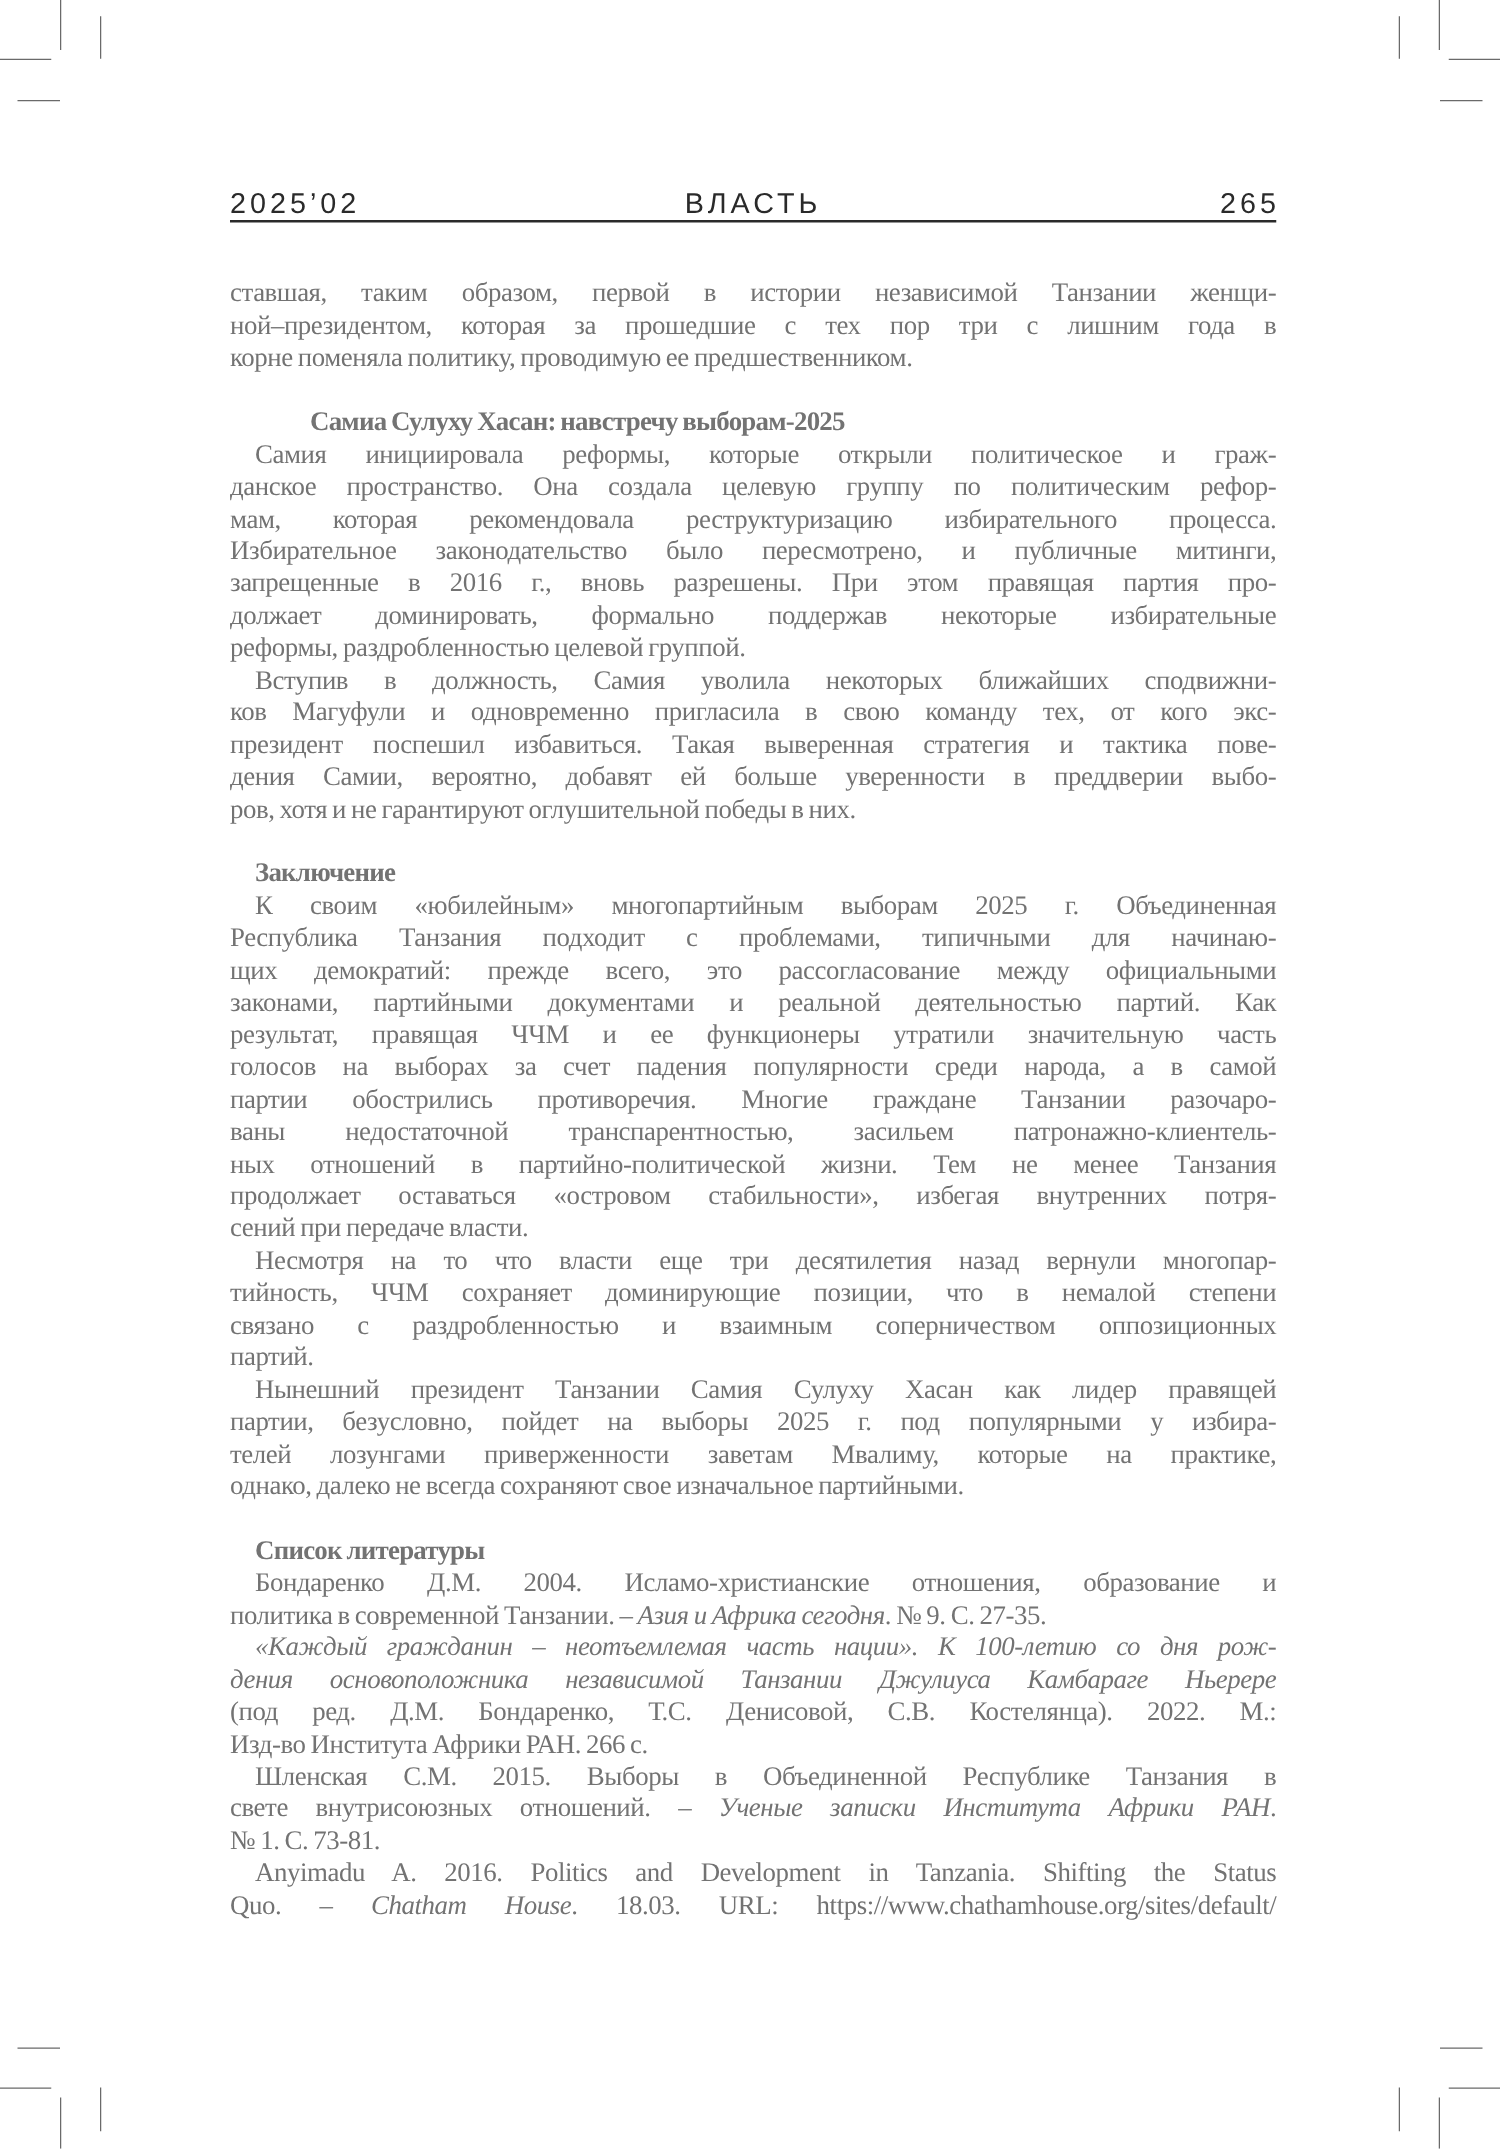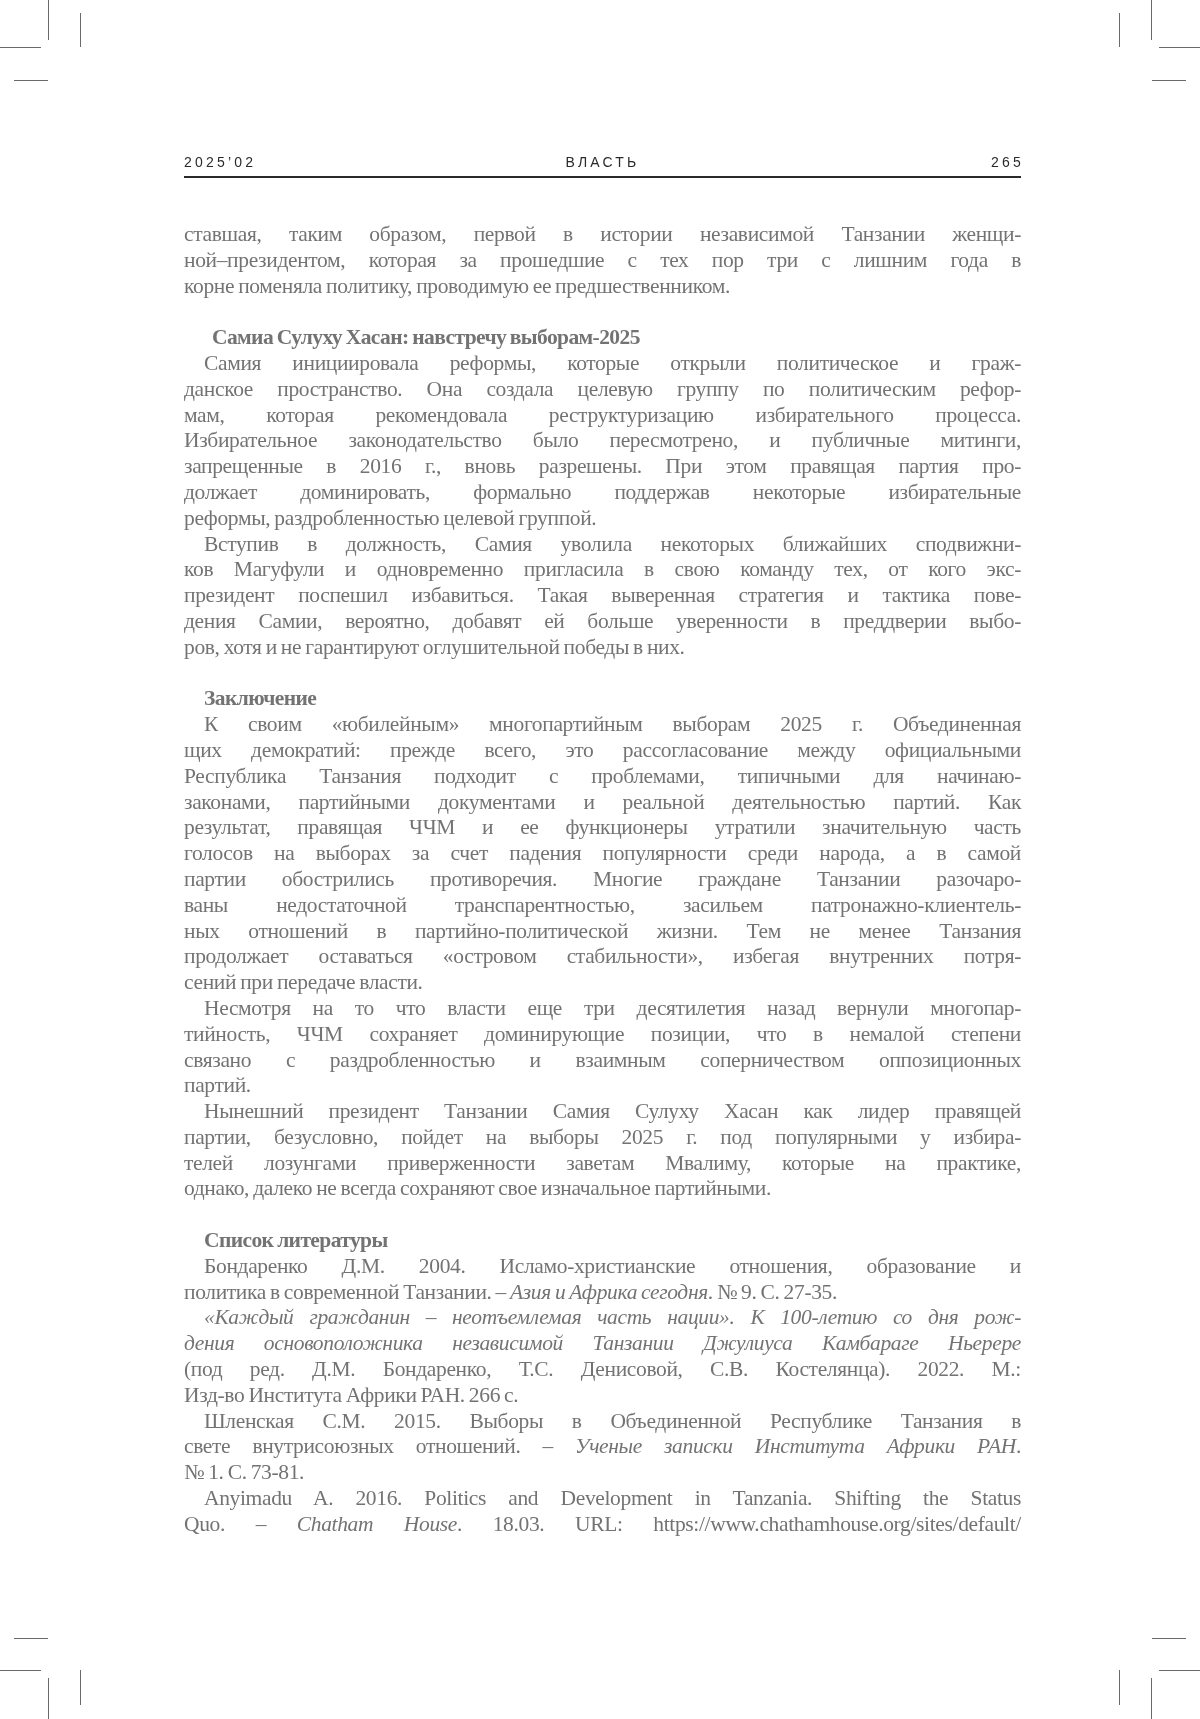--- a/index.html
+++ b/index.html
@@ -2,21 +2,21 @@
 <html><head>
 <meta charset="utf-8">
 <style>
   html, body { margin: 0; padding: 0; background: #ffffff; }
   body { width: 1200px; height: 1719px; position: relative; overflow: hidden; }
   .crop { position: absolute; background: #6a6a6a; }
   .crop.v { width: 1px; }
   .crop.h { height: 1px; }
   .running-head {
     position: absolute; left: 184px; top: 150px; width: 837px; height: 24px;
-    font-family: "Liberation Sans", sans-serif; font-size: 14px; color: #2a2a2a;
+    font-family: "Liberation Sans", sans-serif; font-size: 23px; color: #2a2a2a;
     letter-spacing: 3.2px;
   }
   .running-head span { position: absolute; top: 0; line-height: 24px; }
   .rh-left { left: 0; }
   .rh-center { left: 0; right: 0; text-align: center; }
   .rh-right { right: -3px; }
   .rule { position: absolute; left: 184px; top: 176px; width: 837px; height: 2px; background: #2a2a2a; }
   .body-text {
     position: absolute; left: 184px; top: 222px; width: 837px;
     font-family: "Liberation Serif", serif; font-size: 21.5px; color: #737373;
@@ -66,21 +66,21 @@
 
 <div class="body-text">
 
   <div>
     <span class="ln"><span style="white-space: nowrap; word-spacing: -1px;">ставшая, таким образом, первой в истории независимой Танзании женщи-</span></span>
     <span class="ln"><span style="white-space: nowrap; word-spacing: -1px;">ной–президентом, которая за прошедшие с тех пор три с лишним года в</span></span>
     <span class="ln last"><span style="white-space: nowrap;">корне поменяла политику, проводимую ее предшественником.</span></span>
   </div>
   <span class="ln blank"></span>
 
-  <span class="ln heading h1"><span style="white-space: nowrap;">Самиа Сулуху Хасан: навстречу выборам-2025</span></span>
+  <span class="ln heading h1"><span style="white-space: nowrap; margin-left: 36px;">Самиа Сулуху Хасан: навстречу выборам-2025</span></span>
   <div>
     <span class="ln ind"><span style="white-space: nowrap; word-spacing: -1px;">Самия инициировала реформы, которые открыли политическое и граж-</span></span>
     <span class="ln"><span style="white-space: nowrap; word-spacing: -1px;">данское пространство. Она создала целевую группу по политическим рефор-</span></span>
     <span class="ln"><span style="white-space: nowrap; word-spacing: -1px;">мам, которая рекомендовала реструктуризацию избирательного процесса.</span></span>
     <span class="ln"><span style="white-space: nowrap; word-spacing: -1px;">Избирательное законодательство было пересмотрено, и публичные митинги,</span></span>
     <span class="ln"><span style="white-space: nowrap; word-spacing: -1px;">запрещенные в 2016 г., вновь разрешены. При этом правящая партия про-</span></span>
     <span class="ln"><span style="white-space: nowrap; word-spacing: -1px;">должает доминировать, формально поддержав некоторые избирательные</span></span>
     <span class="ln last"><span style="white-space: nowrap;">реформы, раздробленностью целевой группой.</span></span>
   </div>
   <div>
@@ -88,22 +88,22 @@
     <span class="ln"><span style="white-space: nowrap; word-spacing: -1px;">ков Магуфули и одновременно пригласила в свою команду тех, от кого экс-</span></span>
     <span class="ln"><span style="white-space: nowrap; word-spacing: -1px;">президент поспешил избавиться. Такая выверенная стратегия и тактика пове-</span></span>
     <span class="ln"><span style="white-space: nowrap; word-spacing: -1px;">дения Самии, вероятно, добавят ей больше уверенности в преддверии выбо-</span></span>
     <span class="ln last"><span style="white-space: nowrap;">ров, хотя и не гарантируют оглушительной победы в них.</span></span>
   </div>
   <span class="ln blank"></span>
 
   <span class="ln heading h2"><span style="white-space: nowrap;">Заключение</span></span>
   <div>
     <span class="ln ind"><span style="white-space: nowrap; word-spacing: -1px;">К своим «юбилейным» многопартийным выборам 2025 г. Объединенная</span></span>
+    <span class="ln"><span style="white-space: nowrap; word-spacing: -1px;">Республика Танзания подходит с проблемами, типичными для начинаю-</span></span>
     <span class="ln"><span style="white-space: nowrap; word-spacing: -1px;">щих демократий: прежде всего, это рассогласование между официальными</span></span>
-    <span class="ln"><span style="white-space: nowrap; word-spacing: -1px;">Республика Танзания подходит с проблемами, типичными для начинаю-</span></span>
     <span class="ln"><span style="white-space: nowrap; word-spacing: -1px;">законами, партийными документами и реальной деятельностью партий. Как</span></span>
     <span class="ln"><span style="white-space: nowrap; word-spacing: -1px;">результат, правящая ЧЧМ и ее функционеры утратили значительную часть</span></span>
     <span class="ln"><span style="white-space: nowrap; word-spacing: -1px;">голосов на выборах за счет падения популярности среди народа, а в самой</span></span>
     <span class="ln"><span style="white-space: nowrap; word-spacing: -1px;">партии обострились противоречия. Многие граждане Танзании разочаро-</span></span>
     <span class="ln"><span style="white-space: nowrap; word-spacing: -1px;">ваны недостаточной транспарентностью, засильем патронажно-клиентель-</span></span>
     <span class="ln"><span style="white-space: nowrap; word-spacing: -1px;">ных отношений в партийно-политической жизни. Тем не менее Танзания</span></span>
     <span class="ln"><span style="white-space: nowrap; word-spacing: -1px;">продолжает оставаться «островом стабильности», избегая внутренних потря-</span></span>
     <span class="ln last"><span style="white-space: nowrap;">сений при передаче власти.</span></span>
   </div>
   <div>

